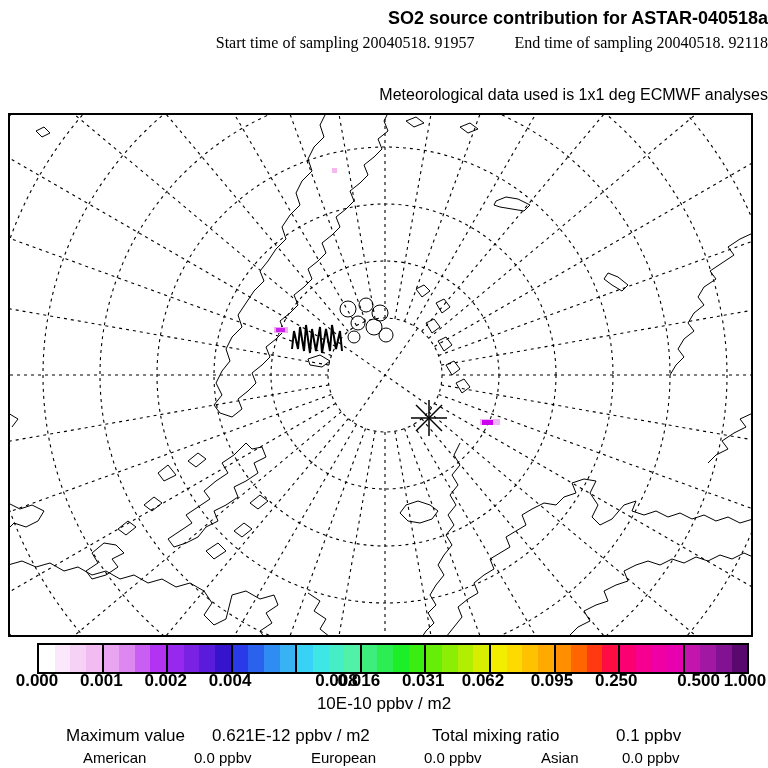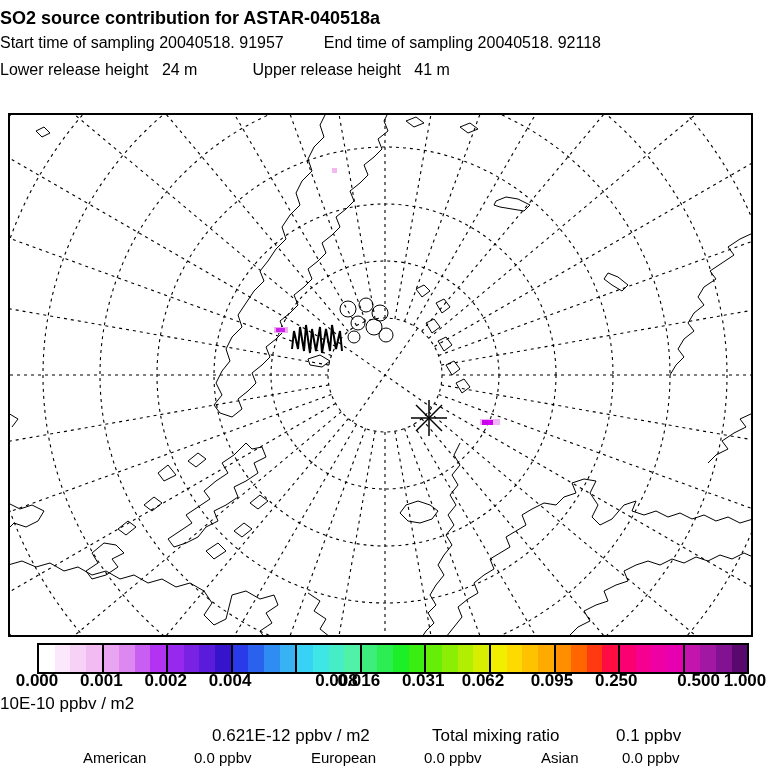--- a/index.html
+++ b/index.html
@@ -1,47 +1,47 @@
 <!DOCTYPE html>
 <html><head>
 <meta charset="utf-8">
 <style>
   html,body{margin:0;padding:0;background:#fff;}
   #page{position:relative;width:768px;height:768px;background:#fff;overflow:hidden;
         font-family:"Liberation Sans",sans-serif;color:#000;}
-  .hline{position:absolute;left:0;width:768px;text-align:left;white-space:pre;}
+  .hline{position:absolute;left:0;width:768px;text-align:right;white-space:pre;}
   .title{top:8px;font-size:18px;font-weight:bold;}
-  .l2{top:34px;font-size:16px;}
+  .l2{top:34px;font-size:16px;font-family:Liberation Serif, serif;}
   .l3{top:61px;font-size:16px;}
   .l4{top:86px;font-size:16px;}
   .hline .seg{white-space:pre;}
   .gap40{display:inline-block;width:40px;}
   .gap55{display:inline-block;width:55px;}
   #map{position:absolute;left:8px;top:113px;width:745px;height:524px;}
   #cbar{position:absolute;left:37px;top:643px;width:708px;height:27px;
         display:flex;border:2px solid #000;box-sizing:content-box;}
   #cbar .cell{flex:1;height:100%;}
   #cbar .segdiv{border-left:2px solid #000;}
   #ticks{position:absolute;left:0;top:671px;width:768px;height:20px;padding-left:21px;}
   #ticks span{position:absolute;transform:translateX(-50%);font-size:17px;font-weight:bold;white-space:nowrap;}
-  .units{position:absolute;left:0;top:694px;width:768px;text-align:left;font-size:17px;}
+  .units{position:absolute;left:0;top:694px;width:768px;text-align:center;font-size:17px;}
   .stat1{position:absolute;top:726px;font-size:17px;white-space:pre;}
   .stat2{position:absolute;top:749px;font-size:15px;white-space:pre;}
 </style>
 </head>
 <body>
 
 <div id="page">
 
   <div class="hline title">SO2 source contribution for ASTAR-040518a</div>
 
   <div class="hline l2"><span class="seg">Start time of sampling 20040518. 91957</span><span class="gap40"></span><span class="seg">End time of sampling 20040518. 92118</span></div>
 
-  <div class="hline l3"><span class="seg">Lower release height   24 m</span><span class="gap55"></span><span class="seg">Upper release height   41 m</span></div>
-
+
+  <div class="hline l4">Meteorological data used is 1x1 deg ECMWF analyses</div>
 
   <svg id="map" viewBox="0 0 745 524">
     <defs>
         <clipPath id="mc">
           <rect x="0" y="0" width="745" height="524"></rect>
         </clipPath>
       </defs>
     <g clip-path="url(#mc)" fill="none" stroke="#000">
 
       <g stroke-width="1.1" stroke-dasharray="3 4" id="grat">
@@ -222,20 +222,21 @@
       <span style="left: 358.818px;">0.016</span>
       <span style="left: 423.182px;">0.031</span>
       <span style="left: 483px;">0.062</span>
       <span style="left: 551.909px;">0.095</span>
       <span style="left: 616.273px;">0.250</span>
       <span style="left: 680.636px; margin-left: 18px;">0.500</span>
       <span style="left: 745px;">1.000</span>
     </div>
   <div class="units">10E-10 ppbv / m2</div>
 
+  <span class="stat1" style="left:66px">Maximum value</span>
   <span class="stat1" style="left:212px">0.621E-12 ppbv / m2</span>
   <span class="stat1" style="left:432px">Total mixing ratio</span>
   <span class="stat1" style="left:616px">0.1 ppbv</span>
 
   <span class="stat2" style="left:83px">American</span>
   <span class="stat2" style="left:194px">0.0 ppbv</span>
   <span class="stat2" style="left:311px">European</span>
   <span class="stat2" style="left:424px">0.0 ppbv</span>
   <span class="stat2" style="left:541px">Asian</span>
   <span class="stat2" style="left:622px">0.0 ppbv</span>

